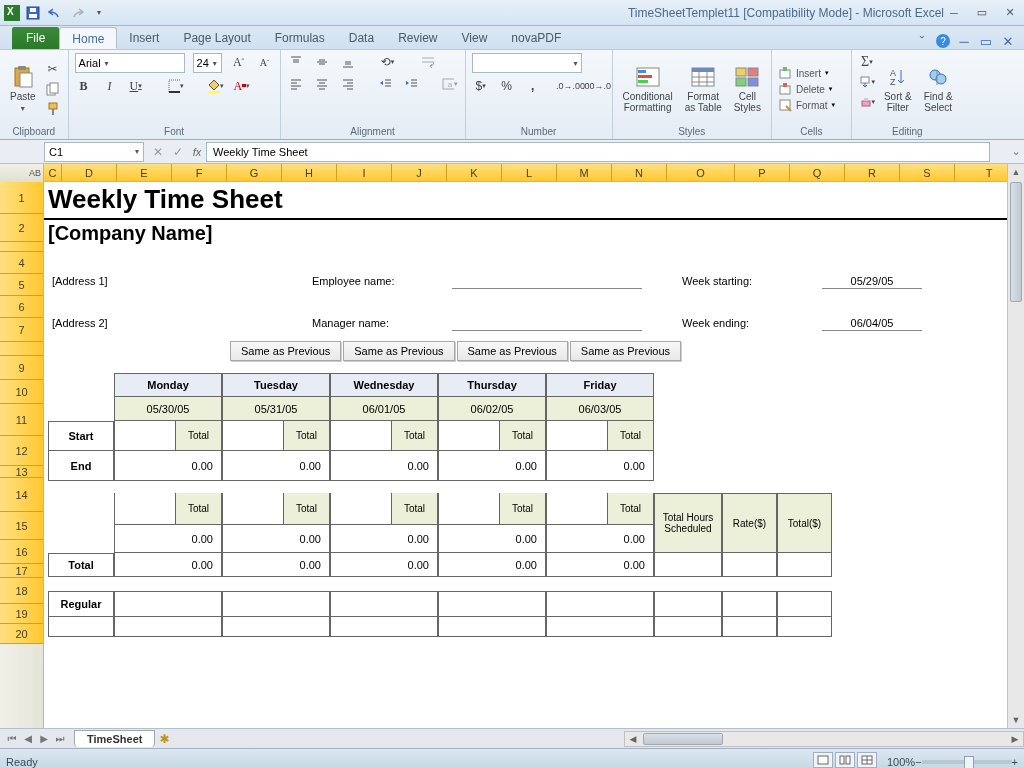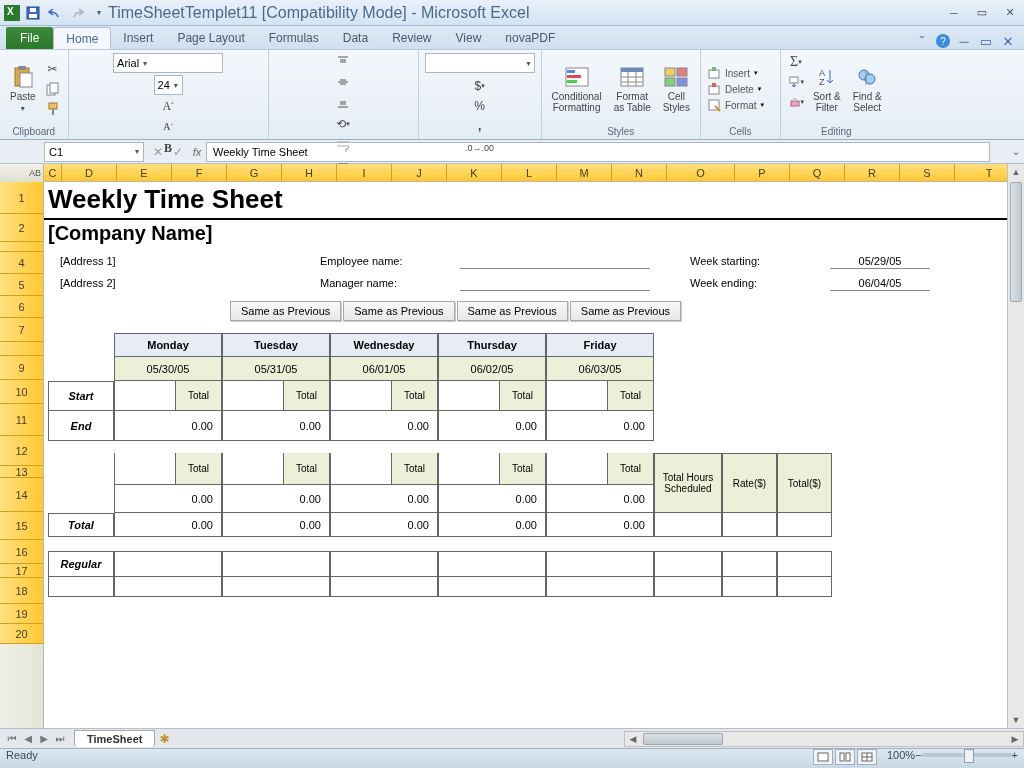--- a/index.html
+++ b/index.html
@@ -4,42 +4,42 @@
 <style>
 * { margin: 0; padding: 0; box-sizing: border-box; }
 body { font-family: "Segoe UI", Tahoma, sans-serif; font-size: 11px; background: #fff; overflow: hidden; width: 1024px; height: 768px; position: relative; }
 
 
 .title-bar { height: 26px; background: linear-gradient(#e8f0f8, #d4e4f4); display: flex; align-items: center; padding: 0 4px; border-bottom: 1px solid #9fb8d0; }
 .title-bar .excel-icon { width: 16px; height: 16px; background: #2a7a2a; margin-right: 4px; position: relative; }
 .title-bar .excel-icon::after { content: "X"; color: #fff; font-size: 10px; font-weight: bold; position: absolute; top: 1px; left: 3px; }
 .title-bar .qat { display: flex; gap: 4px; align-items: center; }
 .title-bar .qat-btn { width: 18px; height: 18px; display: flex; align-items: center; justify-content: center; }
-.title-bar .title-text { flex: 1; text-align: left; color: #4a6a8a; font-size: 16px; }
+.title-bar .title-text { flex: 1; text-align: right; color: #4a6a8a; font-size: 12px; }
 .title-bar .win-controls { display: flex; gap: 8px; }
 .title-bar .win-btn { width: 20px; height: 16px; display: flex; align-items: center; justify-content: center; color: #556; }
 
 
-.ribbon-tabs { height: 24px; background: linear-gradient(#dce8f4, #d0e0f0); display: flex; align-items: flex-end; padding-left: 6px; border-bottom: 1px solid #b8c8d8; }
+.ribbon-tabs { height: 24px; background: linear-gradient(#dce8f4, #d0e0f0); display: flex; align-items: flex-end; padding-left: 12px; border-bottom: 1px solid #b8c8d8; }
 .file-tab { background: linear-gradient(#3a8a3a, #2a7a2a); color: #fff; padding: 4px 14px; font-size: 12px; height: 22px; border-radius: 2px 2px 0 0; }
 .ribbon-tab { padding: 4px 12px; font-size: 12px; color: #4a5a6a; height: 22px; cursor: default; }
 .ribbon-tab.active { background: #f4f8fc; border: 1px solid #b0c0d0; border-bottom: 1px solid #f4f8fc; border-radius: 3px 3px 0 0; color: #4a6a9a; }
 .help-icons { margin-left: auto; display: flex; gap: 6px; padding-right: 8px; align-items: center; }
 .help-icons span { width: 16px; height: 16px; display: flex; align-items: center; justify-content: center; color: #3a6aaa; font-size: 13px; }
 
 
 .ribbon { height: 90px; background: linear-gradient(#f4f8fc, #e4ecf4); border-bottom: 1px solid #9ab0c8; display: flex; }
 .ribbon-group { border-right: 1px solid #c0d0e0; padding: 3px 6px 1px 6px; display: flex; flex-direction: column; position: relative; }
 .ribbon-group-label { text-align: center; font-size: 10px; color: #5a6a7a; padding: 1px 0; margin-top: auto; position: relative; }
 .ribbon-content { display: flex; gap: 4px; flex: 1; }
 .big-btn { display: flex; flex-direction: column; align-items: center; justify-content: center; padding: 2px 4px; gap: 2px; }
 .big-btn .icon-box { width: 24px; height: 24px; display: flex; align-items: center; justify-content: center; font-size: 18px; }
 .big-btn .lbl { font-size: 10px; color: #444; }
 .mini-col { display: flex; flex-direction: column; gap: 2px; justify-content: center; }
-.mini-row { display: flex; gap: 2px; align-items: center; flex-direction: column; }
+.mini-row { display: flex; gap: 8px; align-items: flex-start; }
 .mini-icon { width: 18px; height: 18px; display: flex; align-items: center; justify-content: center; font-size: 12px; color: #444; border: 1px solid transparent; }
 .dropdown-ctl { height: 20px; border: 1px solid #a8b8c8; background: #fff; display: flex; align-items: center; padding: 0 3px; font-size: 11px; }
 .dropdown-ctl .dd-arrow { margin-left: 4px; font-size: 8px; color: #555; }
 .row-split { display: flex; gap: 4px; align-items: center; }
 .small-note { font-size: 10px; color: #555; white-space: nowrap; }
 .dim { color: #999; }
 
 
 .fx-bar { height: 24px; background: #e8eef4; border-bottom: 1px solid #b0c0d0; display: flex; align-items: center; }
 .name-box { width: 100px; height: 20px; border: 1px solid #a8b8c8; background: #fff; margin: 0 4px 0 44px; display: flex; align-items: center; padding: 0 4px; font-size: 11px; }
@@ -58,32 +58,32 @@
 .row-headers { width: 44px; background: linear-gradient(90deg, #f0f0e8, #e4e4d8); border-right: 1px solid #b8b8a8; }
 .row-head { border-bottom: 1px solid #c8c8b8; text-align: center; font-size: 11px; color: #44402a; display: flex; align-items: center; justify-content: center; }
 .row-head.sel { background: linear-gradient(90deg, #ffe080, #ffc830); border-color: #d0a020; }
 .grid { flex: 1; position: relative; background: #fff; overflow: hidden; }
 
 
 .content { position: absolute; left: 44px; top: 18px; right: 0; font-family: Arial, sans-serif; color: #000; }
 .wts-title { font-size: 26px; font-weight: bold; padding: 2px 4px; }
 .hr-line { border-bottom: 2px solid #000; margin-top: 1px; }
 .company { font-size: 20px; font-weight: bold; padding: 2px 4px 6px 4px; }
-.info-row { display: flex; padding: 4px 0 4px 16px; font-size: 11px; }
+.info-row { display: flex; padding: 4px 0 4px 8px; font-size: 11px; margin-top: 20px; }
 .info-label { width: 260px; }
 .info-mid { width: 140px; }
 .info-line { width: 190px; border-bottom: 1px solid #888; height: 14px; }
 .info-right-label { width: 140px; margin-left: 40px; }
 .info-date { width: 100px; text-align: center; border-bottom: 1px solid #888; }
 
 .same-btns { display: flex; gap: 2px; margin: 6px 0 12px 186px; }
 .same-btn { border: 1px solid #a8a8a8; background: linear-gradient(#f8f8f8, #e8e8e8); padding: 3px 10px; font-size: 11px; box-shadow: 1px 1px 0 #ccc; }
 
 .ts-table1 { display: flex; margin-left: 4px; }
-.ts-rowhdr-col { width: 66px; font-style: italic; }
+.ts-rowhdr-col { width: 66px; }
 .ts-rowhdr { height: 30px; border: 1px solid #666; display: flex; align-items: center; justify-content: center; font-weight: bold; font-size: 11px; background: #fff; }
 .ts-rowhdr.offset { margin-top: 48px; }
 .day-col { width: 108px; }
 .day-head { height: 24px; border: 1px solid #666; background: #e8ecf4; display: flex; align-items: center; justify-content: center; font-weight: bold; font-size: 11px; }
 .day-date { height: 24px; border: 1px solid #666; border-top: none; background: #ecf0d8; display: flex; align-items: center; justify-content: center; font-size: 11px; }
 .split-row { height: 30px; display: flex; border-left: 1px solid #666; border-bottom: 1px solid #666; }
 .split-a { flex: 1; border-right: 1px solid #666; }
 .split-b { width: 46px; border-right: 1px solid #666; background: #ecf0d8; display: flex; align-items: center; justify-content: center; font-size: 10px; }
 .val-row { height: 30px; border: 1px solid #666; border-top: none; display: flex; align-items: center; justify-content: flex-end; padding-right: 8px; font-size: 11px; }
 
@@ -101,21 +101,21 @@
 .tab-nav { display: flex; padding: 0 4px; }
 .tab-nav-btn { width: 16px; text-align: center; color: #777; font-size: 10px; }
 .sheet-tab { background: #fff; border: 1px solid #a0a8b0; border-bottom: none; padding: 2px 12px; margin-left: 2px; border-radius: 0 0 4px 4px; color: #333; font-weight: bold; }
 .insert-sheet { margin-left: 4px; font-size: 12px; color: #c09020; }
 .hscroll { margin-left: auto; width: 400px; height: 16px; background: #e8e8e8; border: 1px solid #c0c0c0; position: relative; display: flex; align-items: center; }
 .hscroll .arrow { width: 16px; text-align: center; font-size: 9px; color: #666; }
 .hscroll .thumb { flex: 0 0 80px; height: 12px; background: linear-gradient(#d8e0e8, #c0c8d0); border: 1px solid #a0a8b0; border-radius: 2px; margin-left: 2px; }
 .hscroll .track { flex: 1; }
 
 
-.status-bar { position: absolute; bottom: 0; left: 0; right: 0; height: 20px; background: linear-gradient(#dce8f0, #c8d8e4); border-top: 1px solid #a0b0c0; display: flex; align-items: flex-start; padding: 0 6px; font-size: 11px; color: #3a4a5a; }
+.status-bar { position: absolute; bottom: 0; left: 0; right: 0; height: 20px; background: linear-gradient(#dce8f0, #c8d8e4); border-top: 1px solid #a0b0c0; display: flex; align-items: flex-end; padding: 0 6px; font-size: 11px; color: #3a4a5a; }
 .status-bar .ready { flex: 0 0 auto; }
 .status-bar .spacer { flex: 1; }
 .view-btns { display: flex; gap: 2px; margin-right: 10px; }
 .view-btn { width: 20px; height: 16px; border: 1px solid #a0b0c0; background: #f0f4f8; display: flex; align-items: center; justify-content: center; font-size: 10px; }
 .zoom { display: flex; align-items: center; }
 .zoom-slider { width: 90px; height: 4px; background: #b8c8d4; position: relative; }
 .zoom-slider::after { content: ""; position: absolute; left: 42px; top: -4px; width: 8px; height: 12px; background: #f0f4f8; border: 1px solid #90a0b0; }
 
 
 .vscroll { position: absolute; right: 0; top: 164px; bottom: 40px; width: 17px; background: #e8e8e8; border-left: 1px solid #c0c0c0; display: flex; flex-direction: column; }

